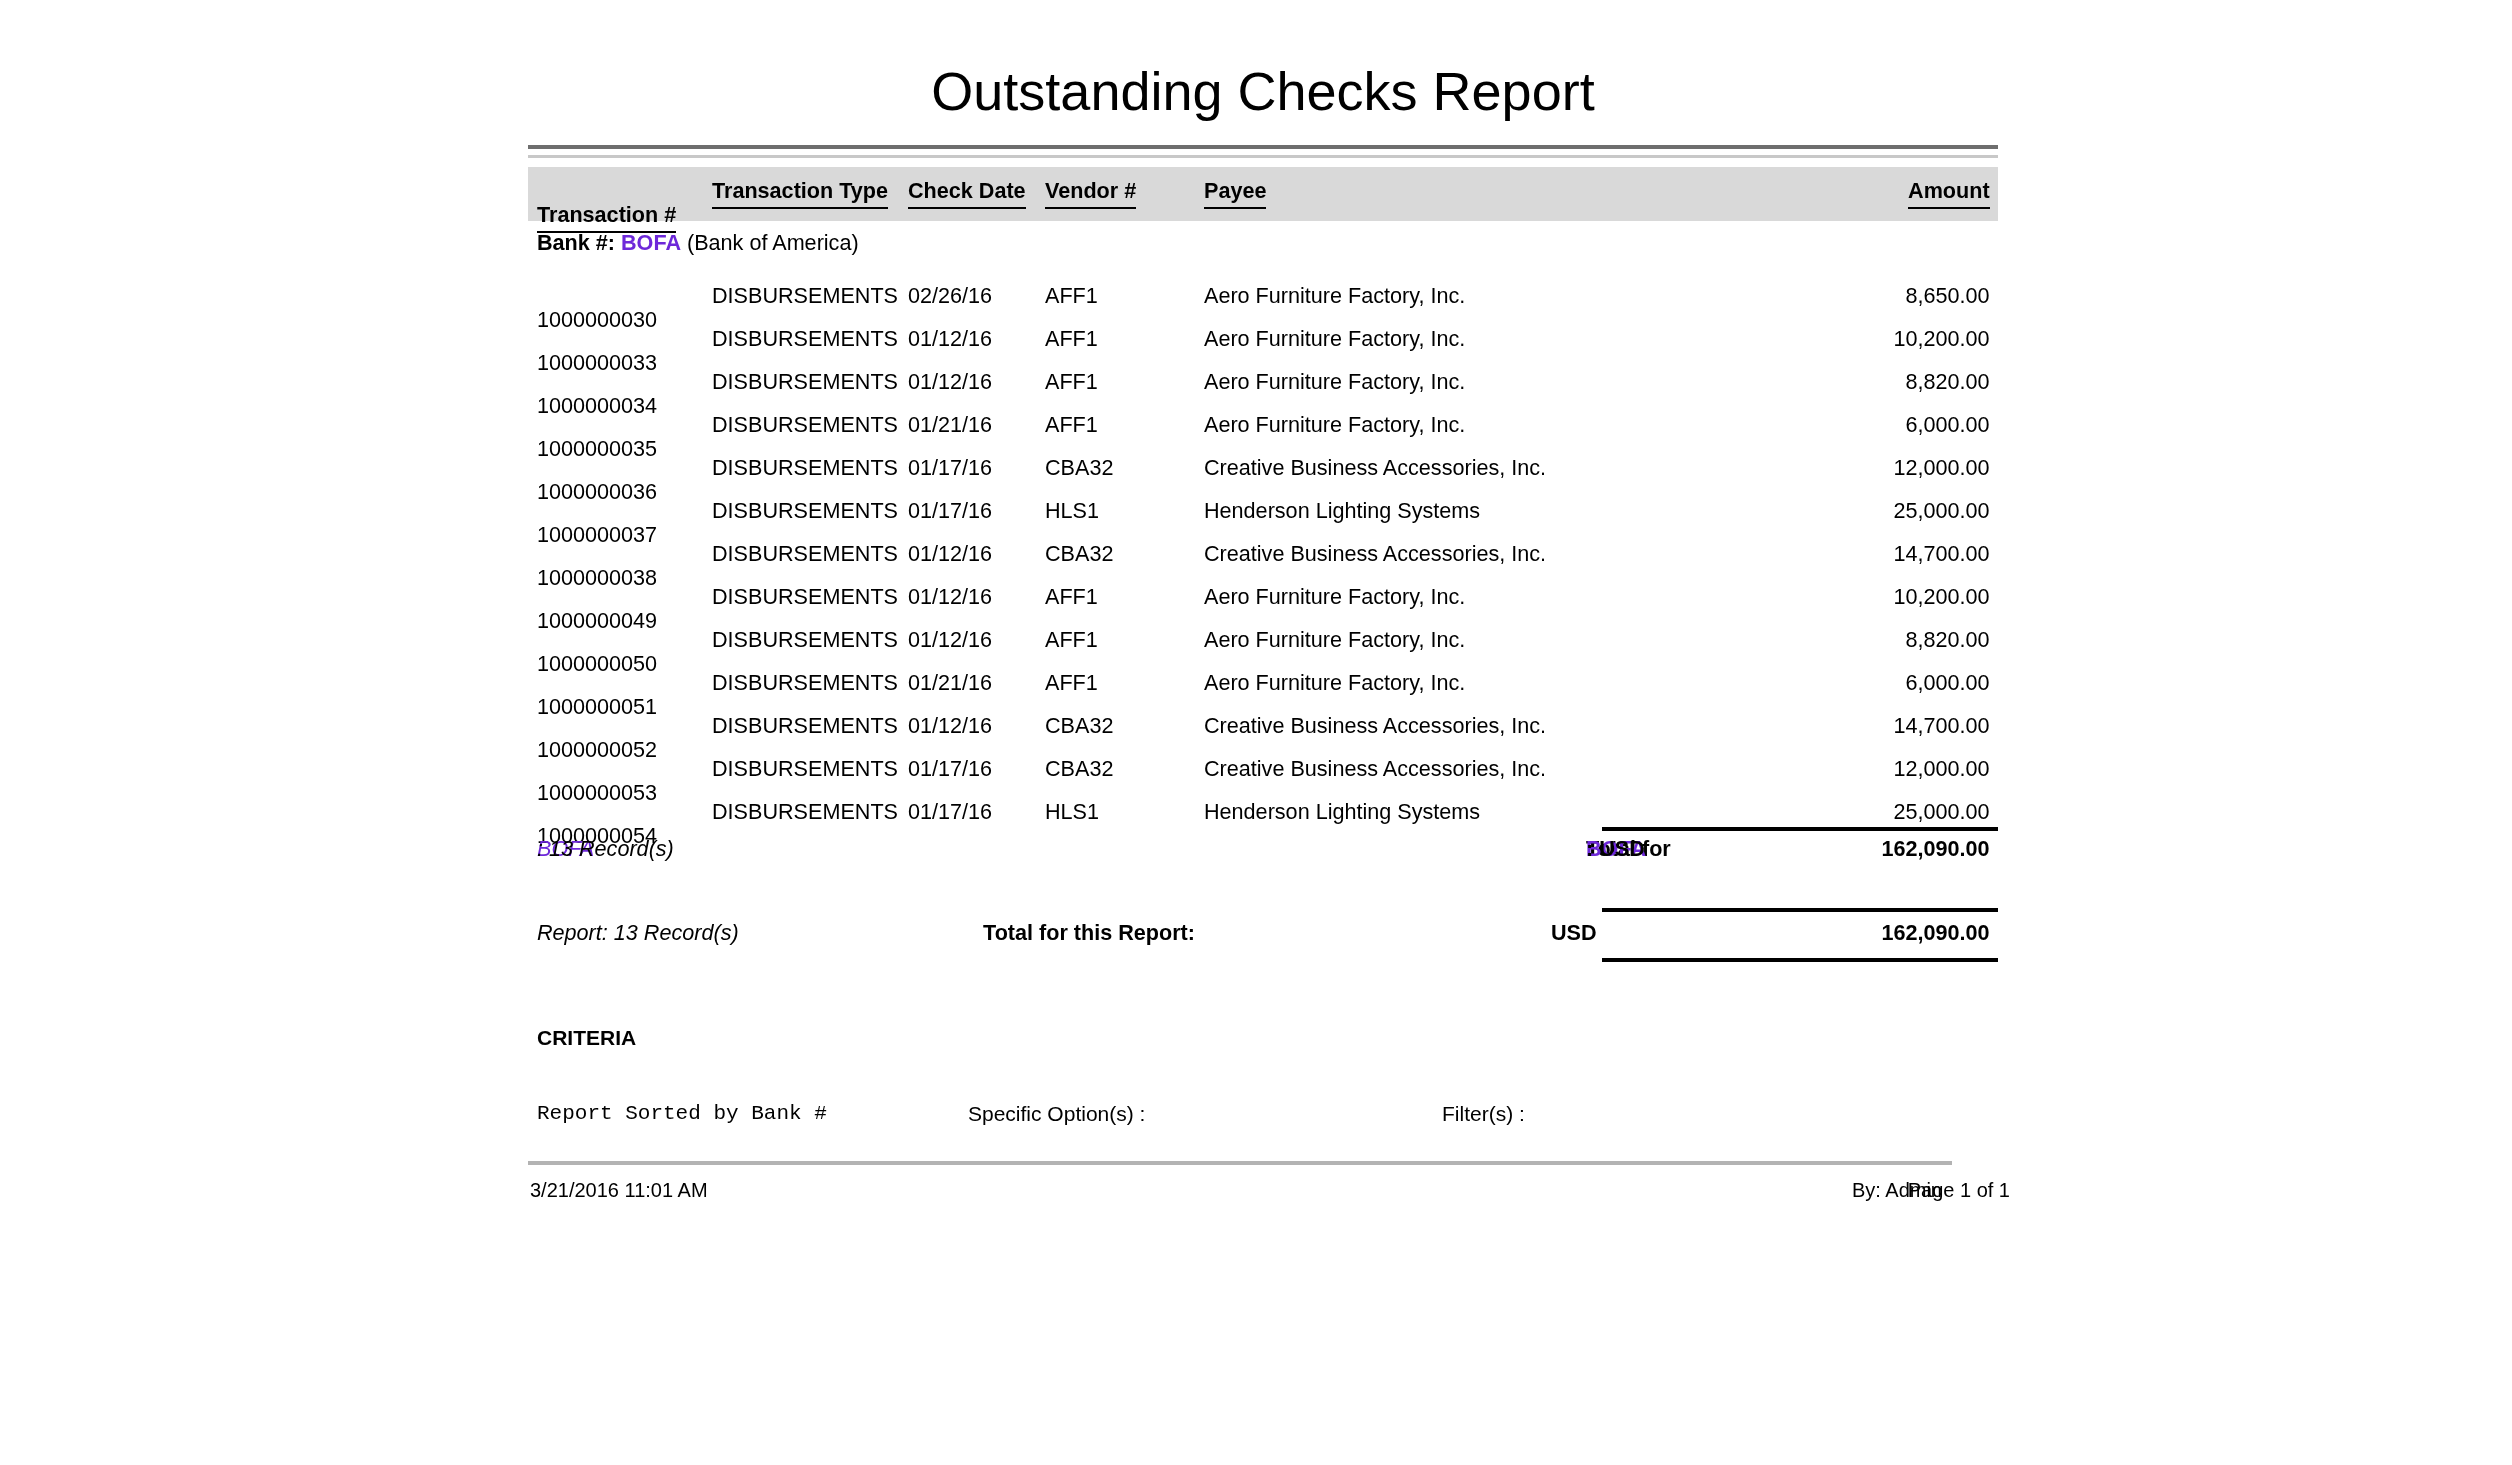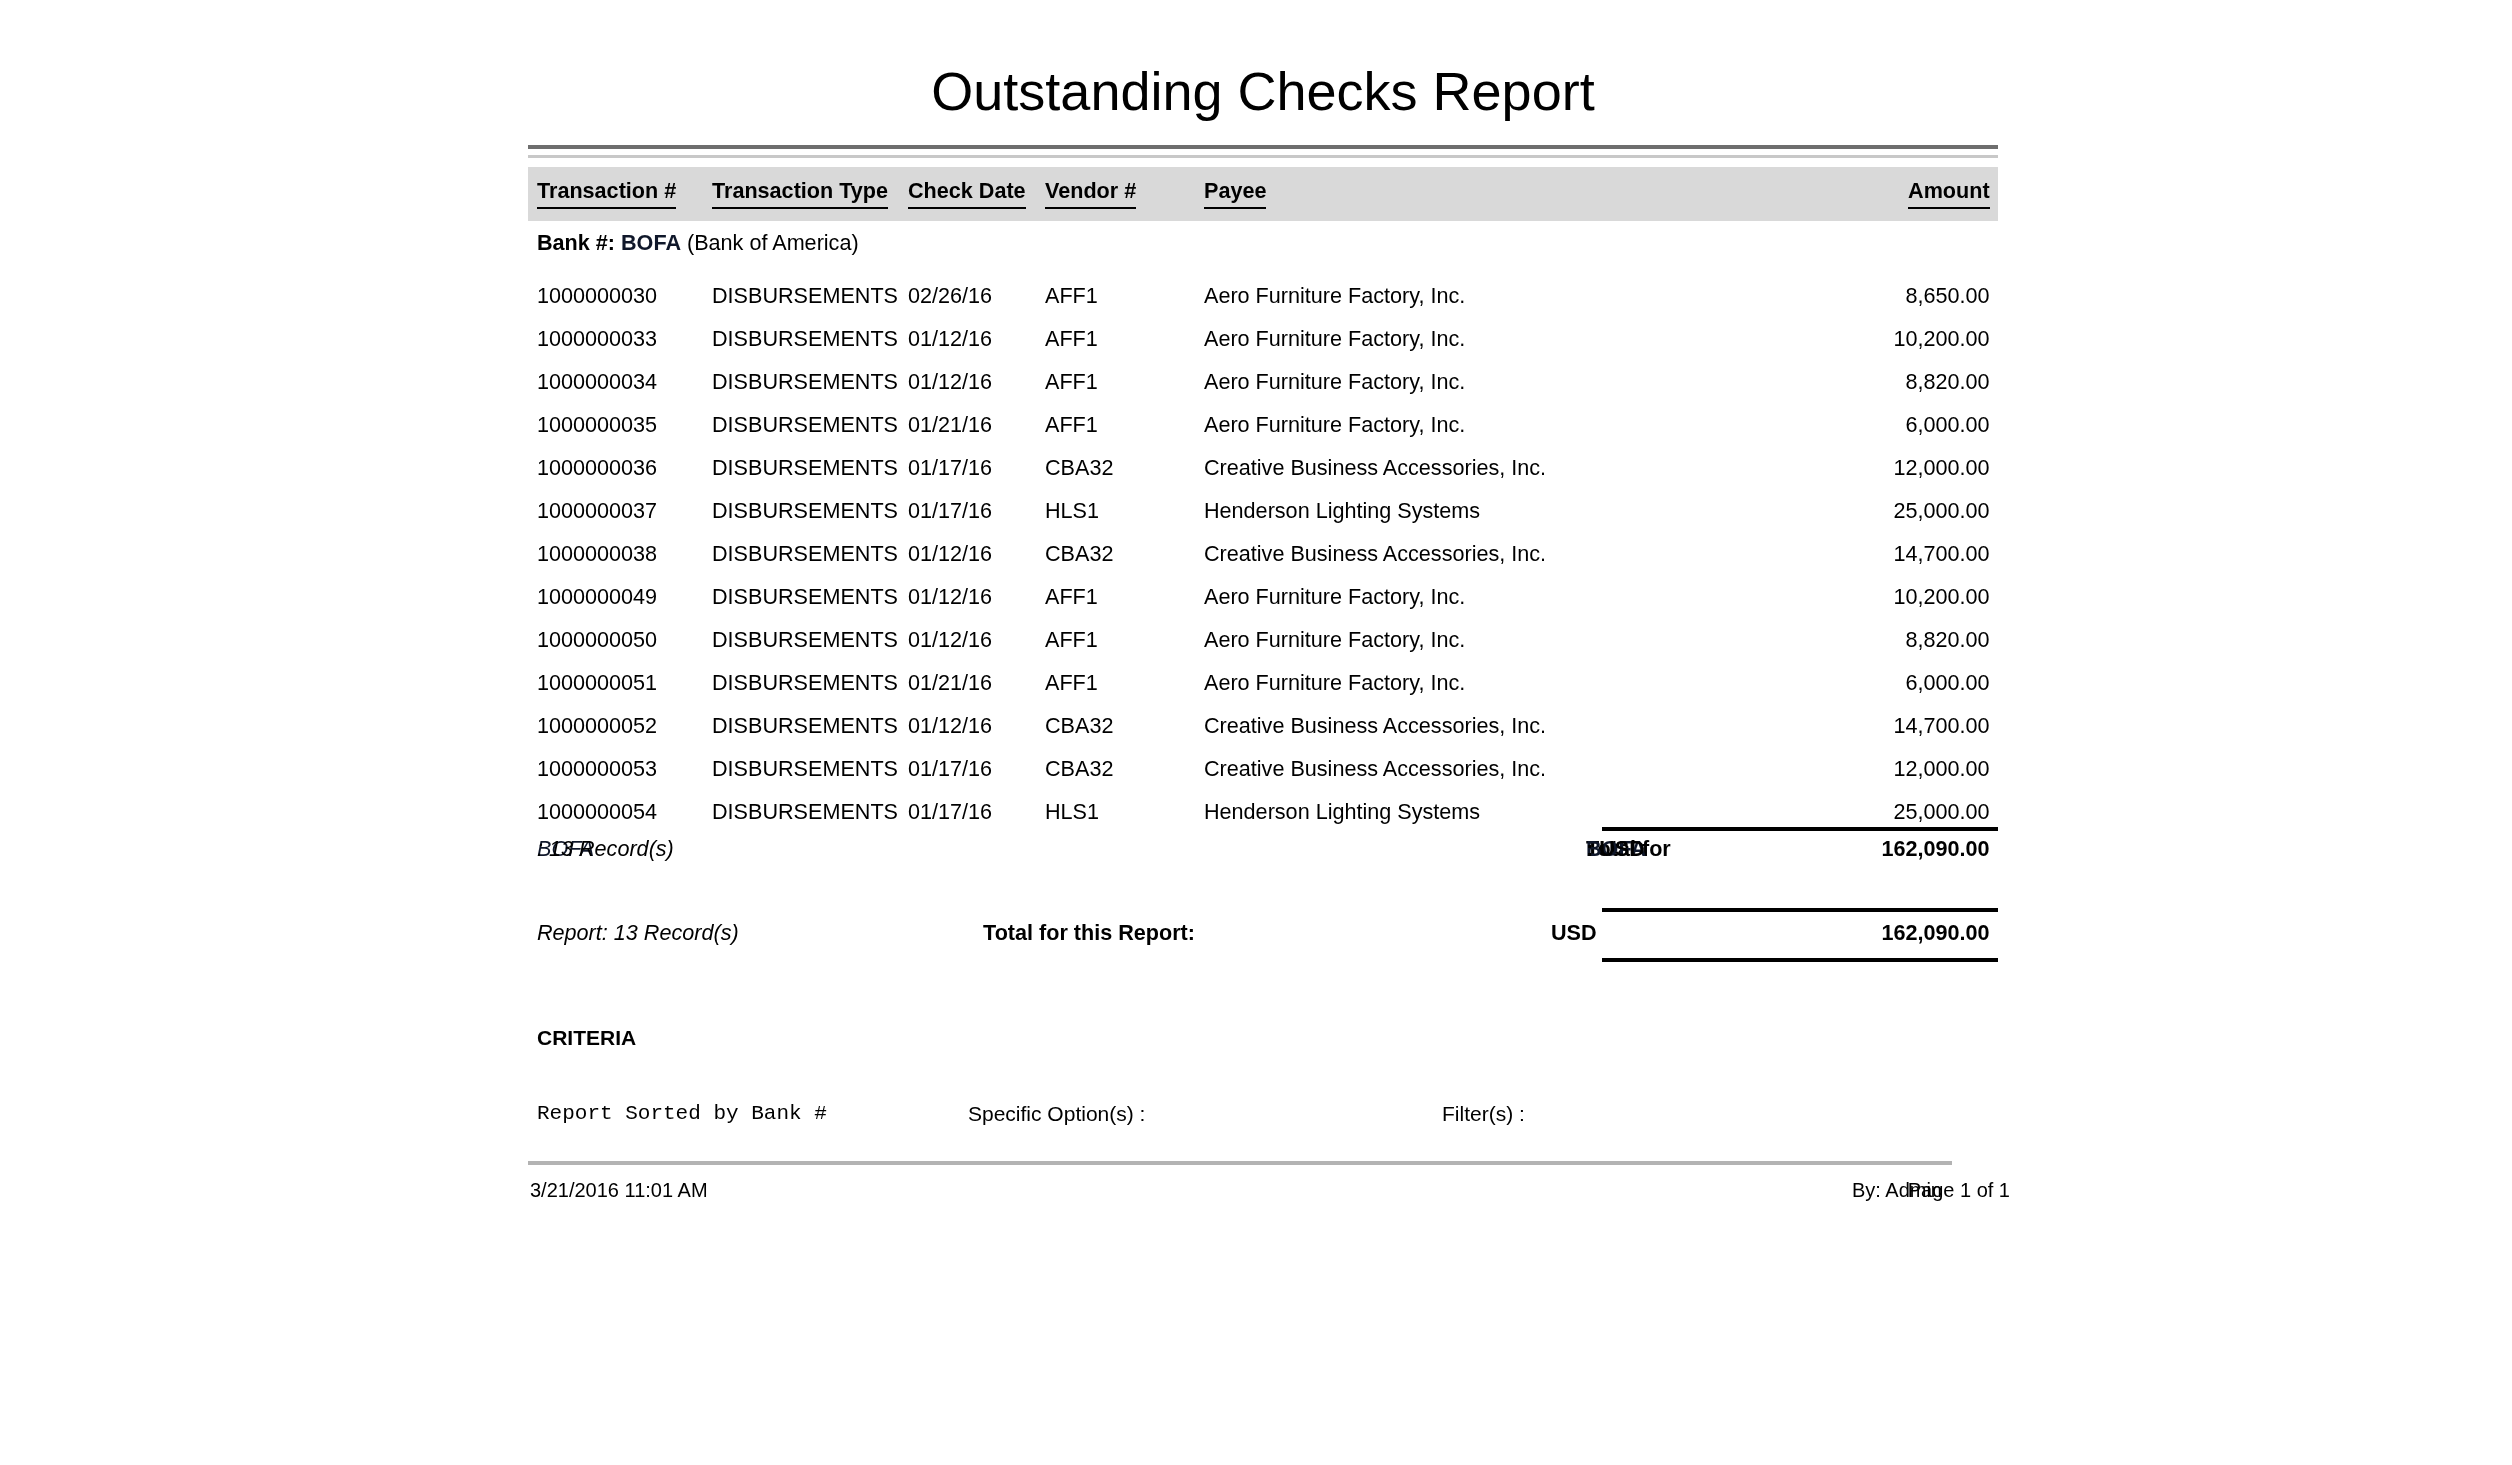--- a/index.html
+++ b/index.html
@@ -15,32 +15,32 @@
   .title{position:absolute;top:59px;left:0;width:100%;text-align:center;
     font-size:54px;line-height:1.2;}
 
   .rule-dark{position:absolute;top:145px;left:0;width:100%;height:4.2px;background:#6e6e6e;}
   .rule-light{position:absolute;top:155px;left:0;width:100%;height:2.8px;background:#c8c8c8;}
 
   .band{position:absolute;top:167px;left:0;width:100%;height:54px;background:#d9d9d9;}
   .band .h{position:absolute;top:11px;font-size:21.6px;font-weight:bold;white-space:nowrap;}
   .band .ul{display:inline-block;border-bottom:2.8px solid #000;padding-bottom:2.8px;}
 
-  .c-trans{left:9px;}
+  .c-trans{left:9px;margin-top:24px;}
   .c-type{left:184px;}
   .c-date{left:380px;}
   .c-vendor{left:517px;}
   .c-payee{left:676px;}
   .c-amount{right:8.4px;text-align:right;}
 
   .bank-line{position:absolute;top:229px;left:9px;height:28px;line-height:28px;
     font-size:21.6px;white-space:nowrap;}
   .bold{font-weight:bold;}
   .italic{font-style:italic;}
-  .blue{color:#0f172a;}
+  .blue{color:#6d28d9;}
 
   .rows{position:absolute;top:274px;left:0;width:100%;}
   .row{position:relative;height:43px;font-size:21.6px;}
   .row span{position:absolute;top:0;line-height:43px;white-space:nowrap;}
 
   .tline{position:absolute;left:1074px;width:396px;height:3.5px;background:#000;}
   .bank-total-line{top:827px;}
   .report-line-top{top:908px;}
   .report-line-bottom{top:958px;}
 

